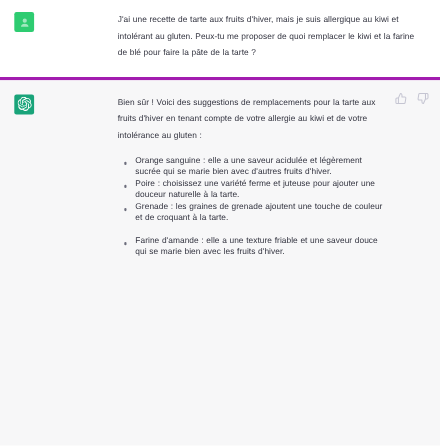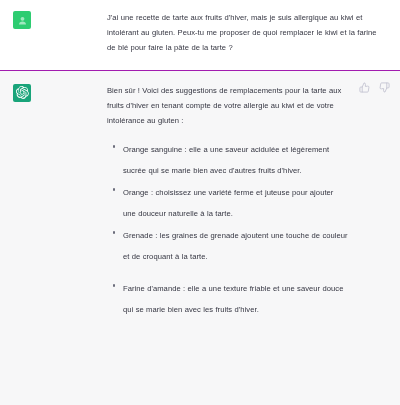--- a/index.html
+++ b/index.html
@@ -28,21 +28,21 @@
     display: flex;
     align-items: flex-start;
     padding: 10px 12px 12px 13px;
     box-sizing: border-box;
     width: 100%;
     position: relative;
   }
 
   .message.user {
     background: #ffffff;
-    border-bottom: 1px solid #a21caf;
+    border-bottom: 3px solid #a21caf;
     padding-bottom: 14px;
   }
 
   .message.assistant {
     background: #f7f7f8;
     padding-top: 12px;
     flex: 1 1 auto;
   }
 
   .avatar {
@@ -97,21 +97,21 @@
     padding-left: 16px;
     list-style: none;
   }
 
   .msg-body ul:last-child {
     margin-bottom: 0;
   }
 
   .msg-body li {
     font-size: 7.6px;
-    line-height: 21px;
+    line-height: 10px;
     color: #343541;
     letter-spacing: 0.05px;
     word-spacing: 0.2px;
     position: relative;
     margin-bottom: 1px;
   }
 
   .msg-body li::before {
     content: "";
     position: absolute;
@@ -165,21 +165,21 @@
   <div class="message assistant">
     <div class="avatar assistant-avatar">
       <svg width="13" height="13" viewBox="0 0 41 41" aria-hidden="true">
         <path fill="#ffffff" d="M37.53 16.81a10.13 10.13 0 0 0-.87-8.32 10.24 10.24 0 0 0-11.03-4.91A10.13 10.13 0 0 0 18.0.2a10.24 10.24 0 0 0-9.77 7.09 10.13 10.13 0 0 0-6.77 4.91 10.24 10.24 0 0 0 1.26 12.0 10.12 10.12 0 0 0 .87 8.33 10.24 10.24 0 0 0 11.03 4.91 10.12 10.12 0 0 0 7.63 3.4 10.24 10.24 0 0 0 9.77-7.1 10.13 10.13 0 0 0 6.77-4.9 10.24 10.24 0 0 0-1.26-12.03zM22.5 37.1a7.6 7.6 0 0 1-4.88-1.76l.24-.14 8.1-4.68a1.32 1.32 0 0 0 .67-1.15V17.94l3.43 1.98c.04.02.06.05.06.09v9.46a7.64 7.64 0 0 1-7.62 7.63zM6.1 30.1a7.59 7.59 0 0 1-.91-5.1l.24.15 8.1 4.67c.41.24.92.24 1.33 0l9.9-5.71v3.96a.12.12 0 0 1-.05.1l-8.19 4.73a7.64 7.64 0 0 1-10.42-2.8zM3.96 13.3a7.6 7.6 0 0 1 3.98-3.35v9.63c0 .47.25.91.66 1.15l9.89 5.7-3.43 1.98a.13.13 0 0 1-.12 0L6.67 23.69a7.64 7.64 0 0 1-2.8-10.42zm28.13 6.54l-9.9-5.72 3.43-1.97a.13.13 0 0 1 .12 0l8.19 4.73a7.63 7.63 0 0 1-1.18 13.76v-9.64c0-.47-.25-.91-.66-1.16zm3.41-5.13l-.24-.15-8.09-4.71a1.32 1.32 0 0 0-1.33 0l-9.89 5.71v-3.96a.12.12 0 0 1 .05-.1l8.19-4.72a7.63 7.63 0 0 1 11.32 7.93zM13.1 21.78l-3.43-1.98a.13.13 0 0 1-.06-.1v-9.45a7.63 7.63 0 0 1 12.52-5.86l-.24.14-8.1 4.68a1.32 1.32 0 0 0-.67 1.15l-.02 11.42zm1.86-4.02l4.41-2.55 4.42 2.55v5.09l-4.41 2.54-4.42-2.54v-5.09z"></path>
       </svg>
     </div>
     <div class="msg-body">
       <p>Bien sûr ! Voici des suggestions de remplacements pour la tarte aux fruits d'hiver en tenant compte de votre allergie au kiwi et de votre intolérance au gluten :</p>
       <ul>
         <li>Orange sanguine : elle a une saveur acidulée et légèrement sucrée qui se marie bien avec d'autres fruits d'hiver.</li>
-        <li>Orange : choisissez une variété ferme et juteuse pour ajouter une douceur naturelle à la tarte.</li>
+        <li>Poire : choisissez une variété ferme et juteuse pour ajouter une douceur naturelle à la tarte.</li>
         <li>Grenade : les graines de grenade ajoutent une touche de couleur et de croquant à la tarte.</li>
       </ul>
       <ul>
         <li>Farine d'amande : elle a une texture friable et une saveur douce qui se marie bien avec les fruits d'hiver.</li>
 
       </ul>
     </div>
     <div class="feedback">
       <span class="feedback-btn">
         <svg width="11" height="11" viewBox="0 0 24 24" fill="none" stroke="currentColor" stroke-width="2" stroke-linecap="round" stroke-linejoin="round" aria-hidden="true">

